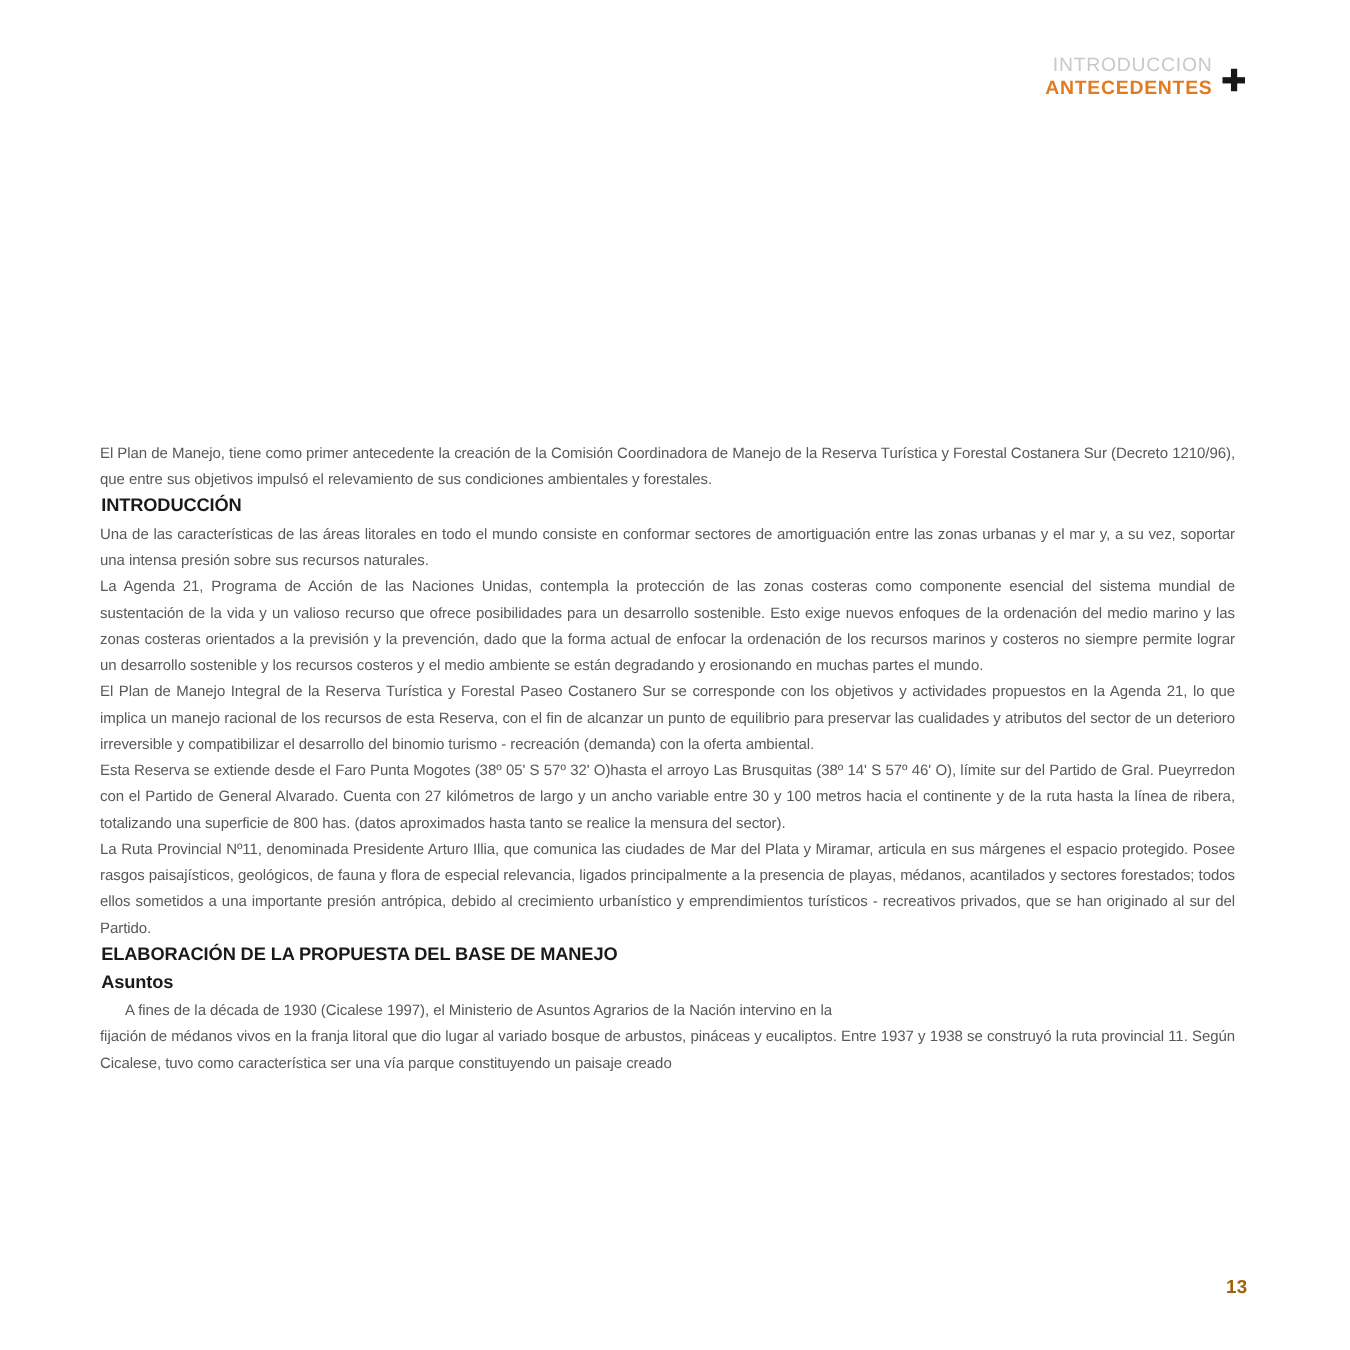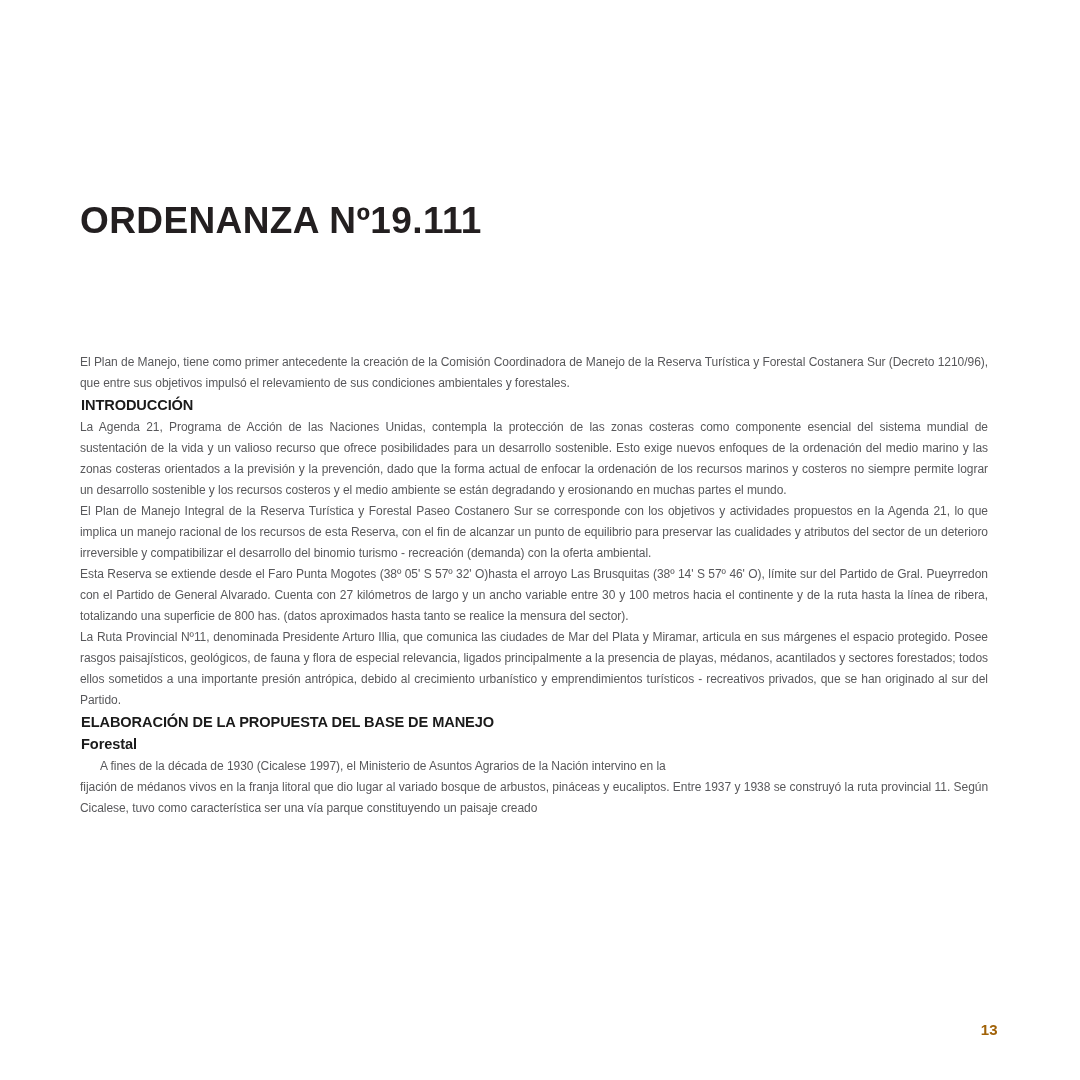--- a/index.html
+++ b/index.html
@@ -128,42 +128,49 @@
     font-weight: 700;
     color: #a16207;
     letter-spacing: 0.3px;
   }
 </style>
 </head>
 <body>
 
 <div class="page">
 
+  <div class="header">
+    <div class="header-lines">
+      <span class="header-line-1">INTRODUCCION</span>
+      <span class="header-line-2">ANTECEDENTES</span>
+    </div>
+    <span class="header-plus"></span>
+  </div>
 
-  <h1 class="doc-title">ORDENANZA Nº19.111</h1>
 
   <div class="content">
 
     <p class="para">El Plan de Manejo, tiene como primer antecedente la creación de la Comisión Coordinadora de Manejo de la Reserva Turística y Forestal Costanera Sur (Decreto 1210/96), que entre sus objetivos impulsó el relevamiento de sus condiciones ambientales y forestales.</p>
 
     <p class="heading">INTRODUCCIÓN</p>
 
+    <p class="para">Una de las características de las áreas litorales en todo el mundo consiste en conformar sectores de amortiguación entre las zonas urbanas y el mar y, a su vez, soportar una intensa presión sobre sus recursos naturales.</p>
 
     <p class="para">La Agenda 21, Programa de Acción de las Naciones Unidas, contempla la protección de las zonas costeras como componente esencial del sistema mundial de sustentación de la vida y un valioso recurso que ofrece posibilidades para un desarrollo sostenible. Esto exige nuevos enfoques de la ordenación del medio marino y las zonas costeras orientados a la previsión y la prevención, dado que la forma actual de enfocar la ordenación de los recursos marinos y costeros no siempre permite lograr un desarrollo sostenible y los recursos costeros y el medio ambiente se están degradando y erosionando en muchas partes el mundo.</p>
 
     <p class="para">El Plan de Manejo Integral de la Reserva Turística y Forestal Paseo Costanero Sur se corresponde con los objetivos y actividades propuestos en la Agenda 21, lo que implica un manejo racional de los recursos de esta Reserva, con el fin de alcanzar un punto de equilibrio para preservar las cualidades y atributos del sector de un deterioro irreversible y compatibilizar el desarrollo del binomio turismo - recreación (demanda) con la oferta ambiental.</p>
 
     <p class="para">Esta Reserva se extiende desde el Faro Punta Mogotes (38º 05' S 57º 32' O)hasta el arroyo Las Brusquitas (38º 14' S 57º 46' O), límite sur del Partido de Gral. Pueyrredon con el Partido de General Alvarado. Cuenta con 27 kilómetros de largo y un ancho variable entre 30 y 100 metros hacia el continente y de la ruta hasta la línea de ribera, totalizando una superficie de 800 has. (datos aproximados hasta tanto se realice la mensura del sector).</p>
 
     <p class="para">La Ruta Provincial Nº11, denominada Presidente Arturo Illia, que comunica las ciudades de Mar del Plata y Miramar, articula en sus márgenes el espacio protegido. Posee rasgos paisajísticos, geológicos, de fauna y flora de especial relevancia, ligados principalmente a la presencia de playas, médanos, acantilados y sectores forestados; todos ellos sometidos a una importante presión antrópica, debido al crecimiento urbanístico y emprendimientos turísticos - recreativos privados, que se han originado al sur del Partido.</p>
 
     <p class="heading">ELABORACIÓN DE LA PROPUESTA DEL BASE DE MANEJO</p>
 
 
-    <p class="heading">Forestal</p>
+    <p class="heading">Asuntos</p>
 
     <p class="para plain">A fines de la década de 1930 (Cicalese 1997), el Ministerio de Asuntos Agrarios de la Nación intervino en la</p>
 
     <p class="para">fijación de médanos vivos en la franja litoral que dio lugar al variado bosque de arbustos, pináceas y eucaliptos. Entre 1937 y 1938 se construyó la ruta provincial 11. Según Cicalese, tuvo como característica ser una vía parque constituyendo un paisaje creado</p>
 
   </div>
 
   <div class="page-number">13</div>
 
 </div>

